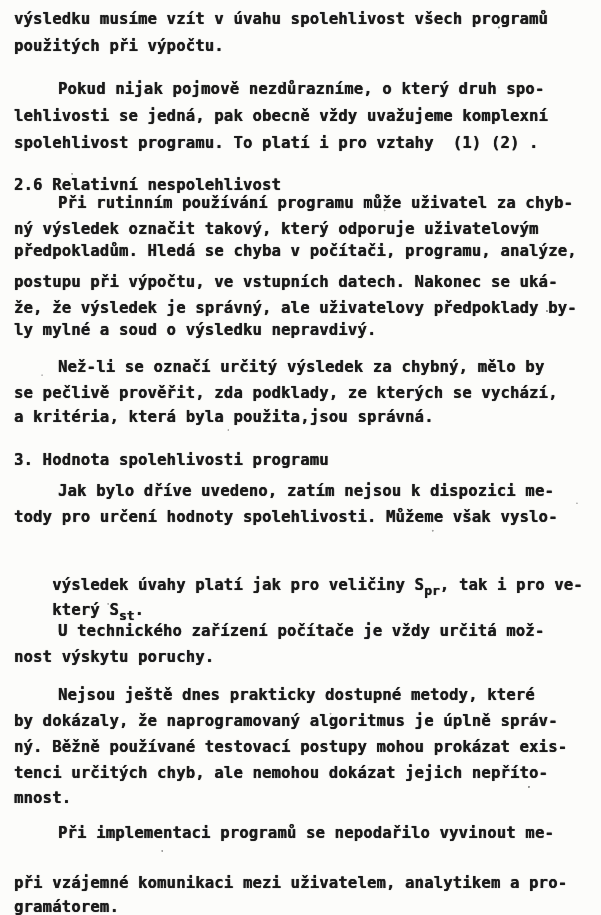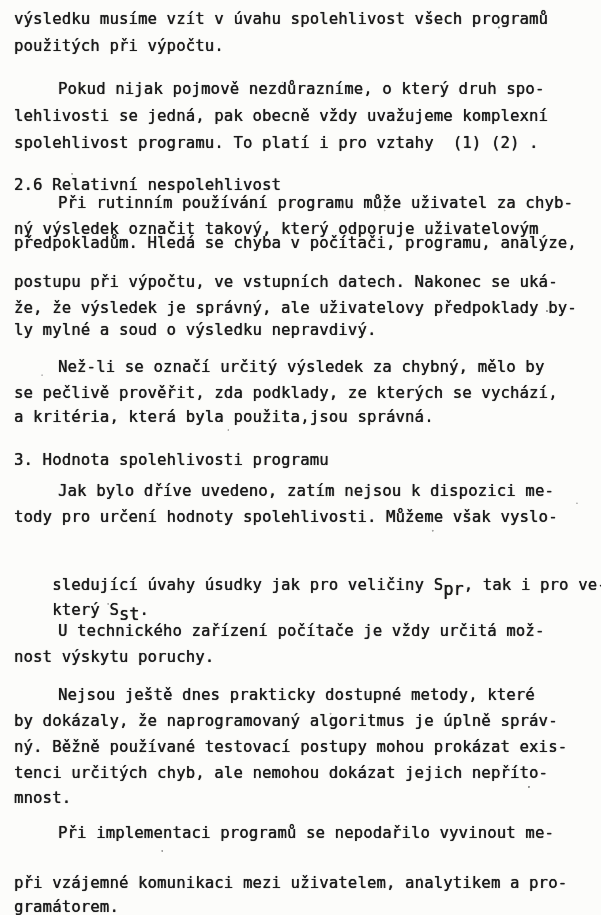--- a/index.html
+++ b/index.html
@@ -25,63 +25,63 @@
       radial-gradient(circle at 55% 78%, rgba(20,20,20,.4) 0 .6px, transparent 1.3px),
       radial-gradient(circle at 88% 86%, rgba(20,20,20,.45) 0 .7px, transparent 1.4px),
       radial-gradient(circle at 27% 93%, rgba(20,20,20,.4) 0 .6px, transparent 1.3px),
       radial-gradient(circle at 47% 9%, rgba(20,20,20,.3) 0 .5px, transparent 1.1px),
       radial-gradient(circle at 7% 41%, rgba(20,20,20,.3) 0 .5px, transparent 1.1px),
       radial-gradient(circle at 96% 55%, rgba(20,20,20,.3) 0 .5px, transparent 1.1px),
       radial-gradient(circle at 33% 72%, rgba(20,20,20,.3) 0 .5px, transparent 1.1px),
       radial-gradient(circle at 70% 96%, rgba(20,20,20,.3) 0 .5px, transparent 1.1px);
     overflow: hidden;
     font-family: "DejaVu Sans Mono", "Liberation Mono", monospace;
-    font-weight: 400;
+    font-weight: 700;
     font-size: 15.6px;
     letter-spacing: 0.15px;
     color: #1b1b1b;
   }
   .l {
     position: absolute;
     left: 14px;
     height: 22px;
     white-space: pre;
     text-shadow: 0 0 0.8px rgba(10,10,10,0.85), 0.4px 0.3px 0 rgba(10,10,10,0.35);
   }
   .ind { left: 58px; }
   .sub {
-    font-size: 17px;
+    font-size: 13px;
     vertical-align: -5px;
     letter-spacing: 0;
   }
 </style>
 </head>
 <body>
 
 <div class="page">
   <div class="l" style="top:10px">výsledku musíme vzít v úvahu spolehlivost všech programů</div>
   <div class="l" style="top:37px">použitých při výpočtu.</div>
   <div class="l ind" style="top:80px">Pokud nijak pojmově nezdůrazníme, o který druh spo-</div>
   <div class="l" style="top:107px">lehlivosti se jedná, pak obecně vždy uvažujeme komplexní</div>
   <div class="l" style="top:134px">spolehlivost programu. To platí i pro vztahy  (1) (2) .</div>
   <div class="l" style="top:176px">2.6 Relativní nespolehlivost</div>
   <div class="l ind" style="top:194px">Při rutinním používání programu může uživatel za chyb-</div>
   <div class="l" style="top:220px">ný výsledek označit takový, který odporuje uživatelovým</div>
-  <div class="l" style="top:234px">předpokladům. Hledá se chyba v počítači, programu, analýze,</div>
+  <div class="l" style="top:242px">předpokladům. Hledá se chyba v počítači, programu, analýze,</div>
   <div class="l" style="top:299px">že, že výsledek je správný, ale uživatelovy předpoklady by-</div>
   <div class="l" style="top:273px">postupu při výpočtu, ve vstupních datech. Nakonec se uká-</div>
   <div class="l" style="top:321px">ly mylné a soud o výsledku nepravdivý.</div>
   <div class="l ind" style="top:358px">Než-li se označí určitý výsledek za chybný, mělo by</div>
   <div class="l" style="top:408px">a kritéria, která byla použita,jsou správná.</div>
   <div class="l" style="top:384px">se pečlivě prověřit, zda podklady, ze kterých se vychází,</div>
   <div class="l" style="top:451px">3. Hodnota spolehlivosti programu</div>
   <div class="l ind" style="top:482px">Jak bylo dříve uvedeno, zatím nejsou k dispozici me-</div>
   <div class="l" style="top:508px">tody pro určení hodnoty spolehlivosti. Můžeme však vyslo-</div>
   <div class="l" style="top:558px">
-    <span>sledující úvahy úsudky jak pro veličiny S</span><span class="sub">pr</span><span>, tak i pro ve-</span>
+    <span>výsledek úvahy platí jak pro veličiny S</span><span class="sub">pr</span><span>, tak i pro ve-</span>
   </div>
   <div class="l" style="top:583px">
     <span>který S</span><span class="sub">st</span><span>.</span>
   </div>
   <div class="l" style="top:648px">nost výskytu poruchy.</div>
   <div class="l ind" style="top:622px">U technického zařízení počítače je vždy určitá mož-</div>
   <div class="l ind" style="top:686px">Nejsou ještě dnes prakticky dostupné metody, které</div>
   <div class="l" style="top:712px">by dokázaly, že naprogramovaný algoritmus je úplně správ-</div>
   <div class="l" style="top:738px">ný. Běžně používané testovací postupy mohou prokázat exis-</div>
   <div class="l" style="top:764px">tenci určitých chyb, ale nemohou dokázat jejich nepříto-</div>

